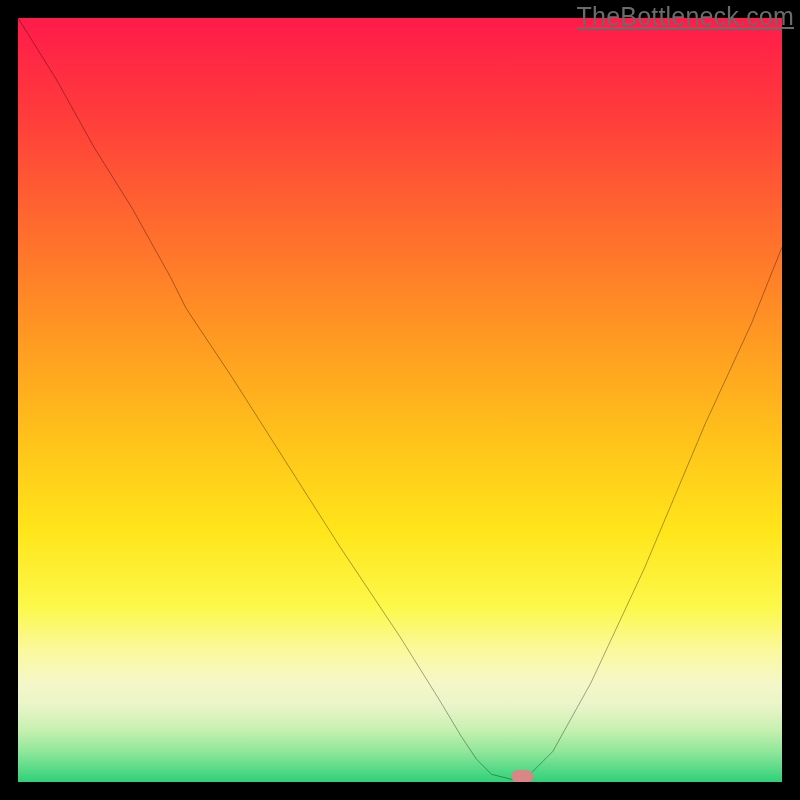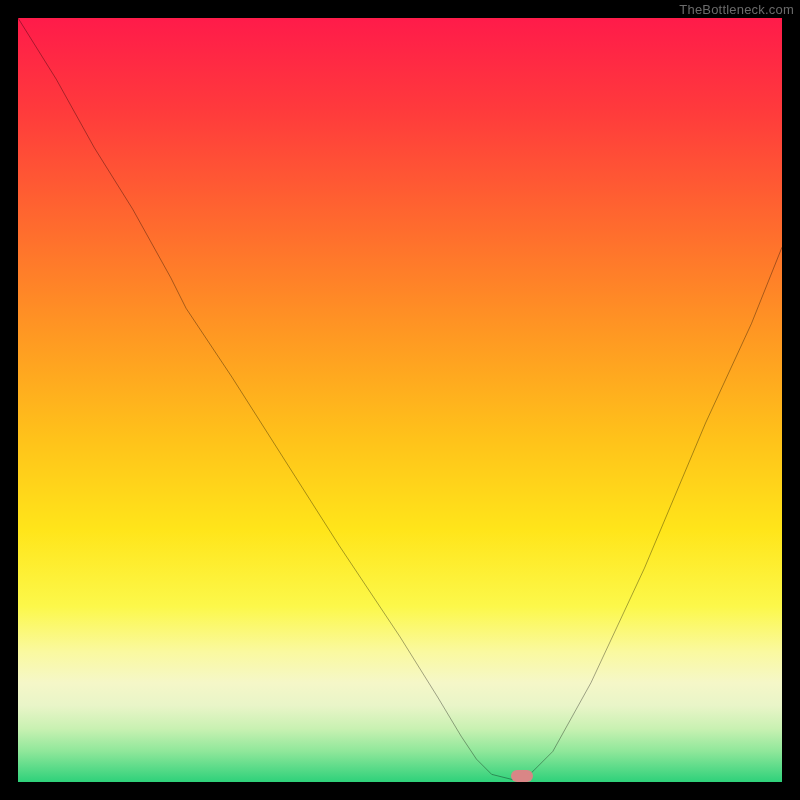--- a/index.html
+++ b/index.html
@@ -53,23 +53,24 @@
     width: 22px;
     height: 12px;
     border-radius: 6px;
     background: #d98686;
   }
   .watermark {
     position: absolute;
     top: 2px;
     right: 6px;
     color: #6b6b6b;
-    font-size: 13px;
+    font-size: 25px;
     letter-spacing: 0.2px;
     user-select: none;
+    text-decoration: underline;
   }
 </style>
 </head>
 <body>
 
 <div class="frame">
   <div class="plot">
     <svg class="curve" viewBox="0 0 100 100" preserveAspectRatio="none">
       <path id="curve-path" fill="none" stroke="#000" stroke-width="0.35" vector-effect="non-scaling-stroke" d="M0.00 0.00 L5.00 8.00 L10.00 17.00 L15.00 25.00 L20.00 34.00 L22.00 38.00 L28.00 47.00 L35.00 58.00 L42.00 69.00 L50.00 81.00 L55.00 89.00 L58.00 94.00 L60.00 97.00 L62.00 99.00 L66.00 100.00 L70.00 96.00 L75.00 87.00 L82.00 72.00 L90.00 53.00 L96.00 40.00 L100.00 30.00"></path>
     </svg>

